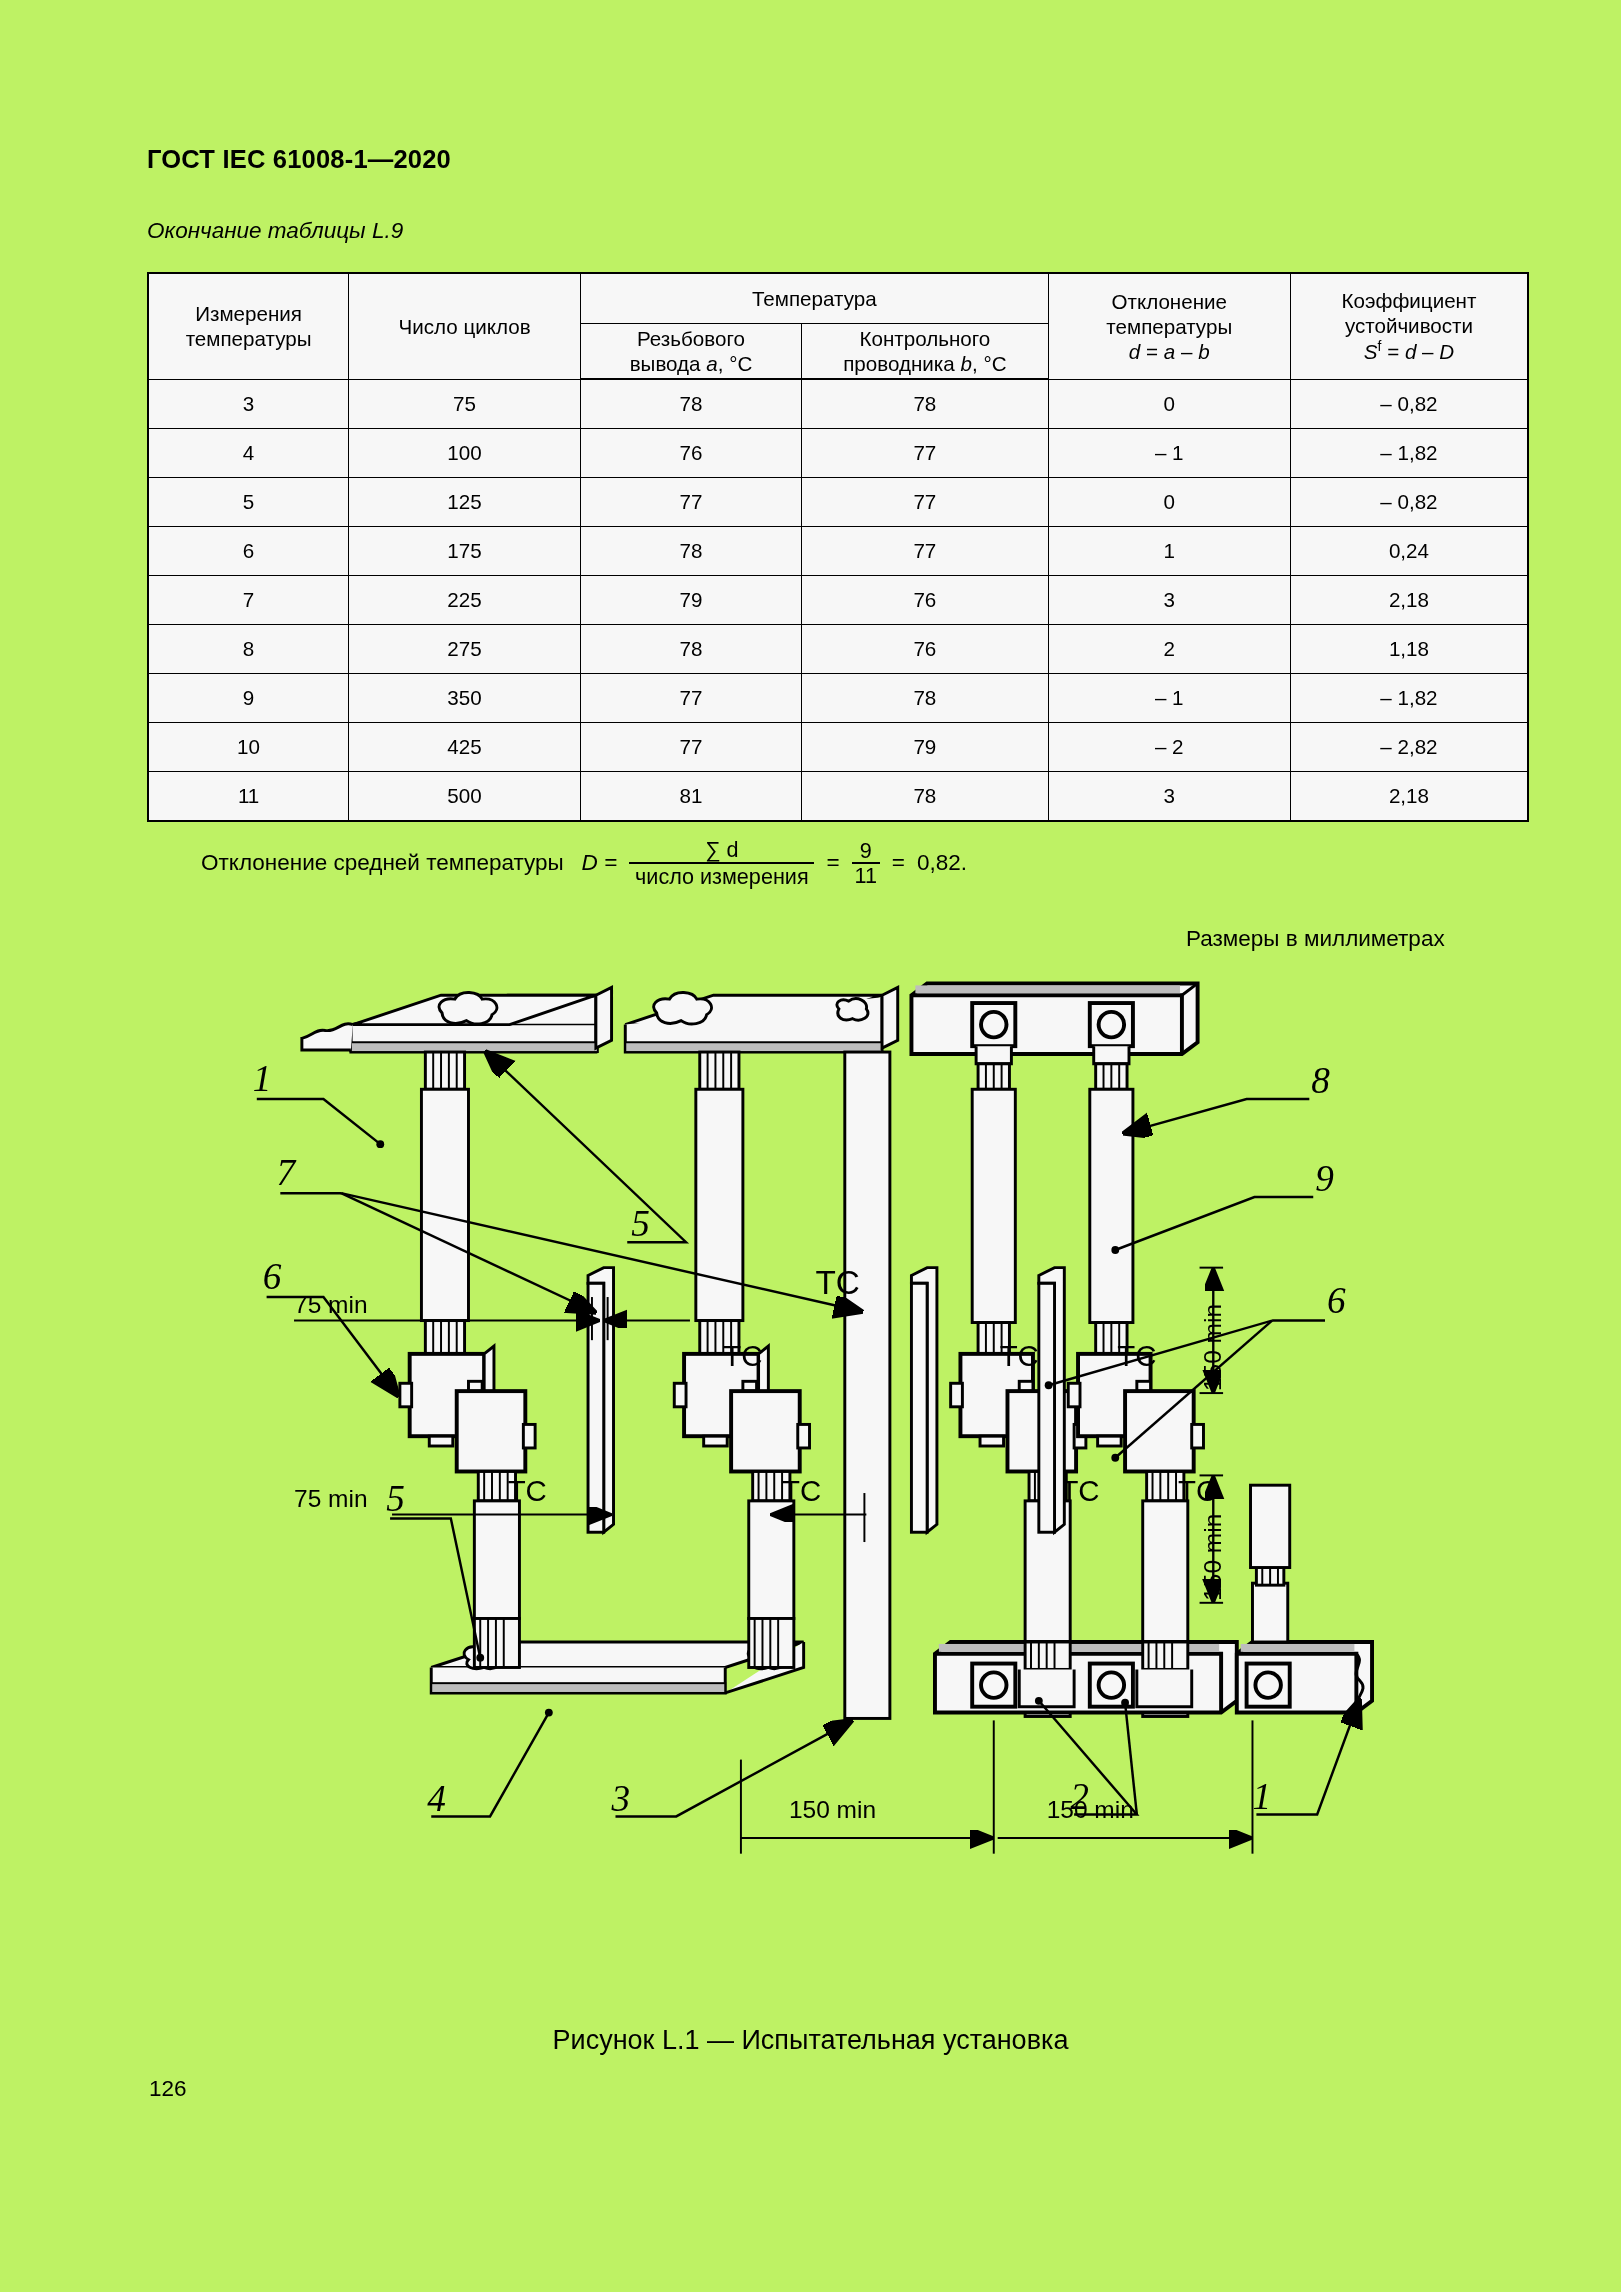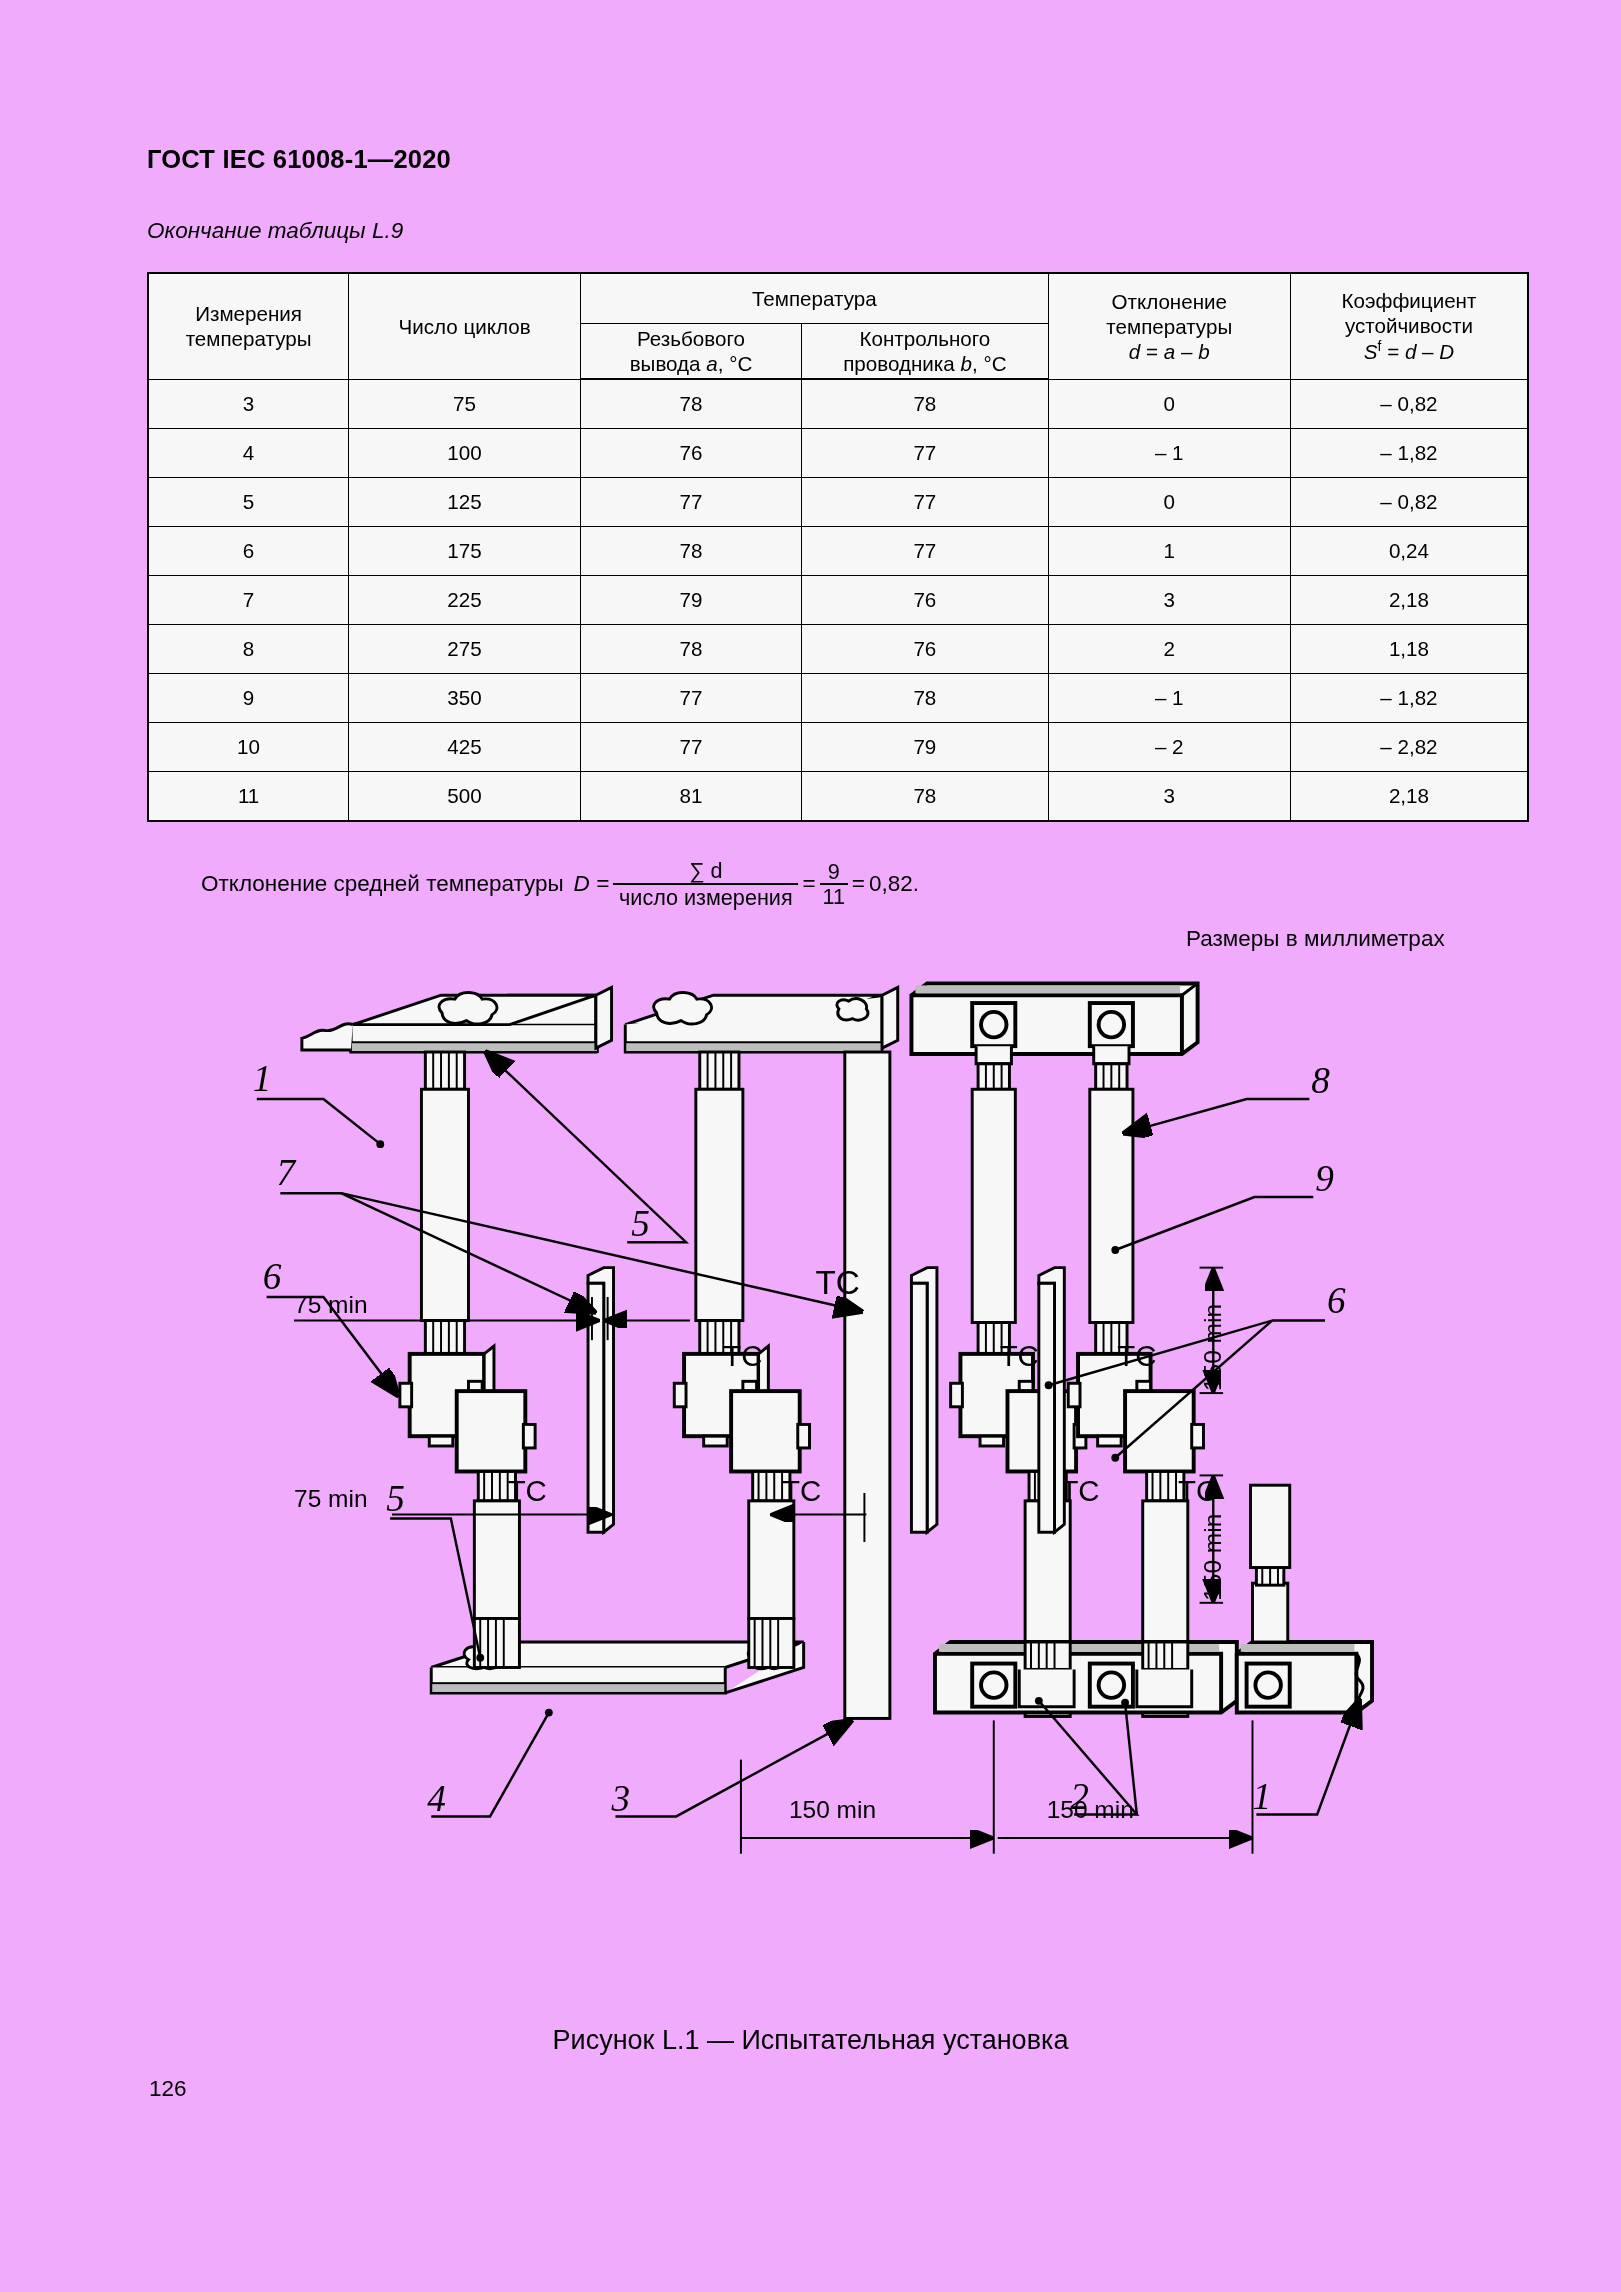--- a/index.html
+++ b/index.html
@@ -8,21 +8,21 @@
     background: #f7f7f7;
   }
   body {
     font-family: "Liberation Sans", sans-serif;
     color: #000;
   }
   #page {
     position: relative;
     width: 1621px;
     height: 2293px;
-    background: #f0abfc;
+    background: #bef264;
     overflow: hidden;
   }
 
   
   .doc-header {
     position: absolute;
     left: 147px;
     top: 145px;
     font-size: 25.5px;
     font-weight: bold;
@@ -69,23 +69,22 @@
   .sup { font-size: 0.68em; vertical-align: super; font-style: normal;}
 
   
   .formula-line {
     position: absolute;
     left: 201px;
     top: 838px;
     font-size: 22.5px;
     display: flex;
     align-items: center;
-    gap: 4px;
+    gap: 12px;
     white-space: nowrap;
-    margin-top: 21px;
   }
   .frac {
     display: inline-flex;
     flex-direction: column;
     align-items: center;
     vertical-align: middle;
     line-height: 1.08;
   }
   .frac .num { padding: 0 5.9px 1px 5.9px; font-size: 21.6px;}
   .frac .den { padding: 1px 5.9px 0 5.9px; font-size: 21.6px;}

